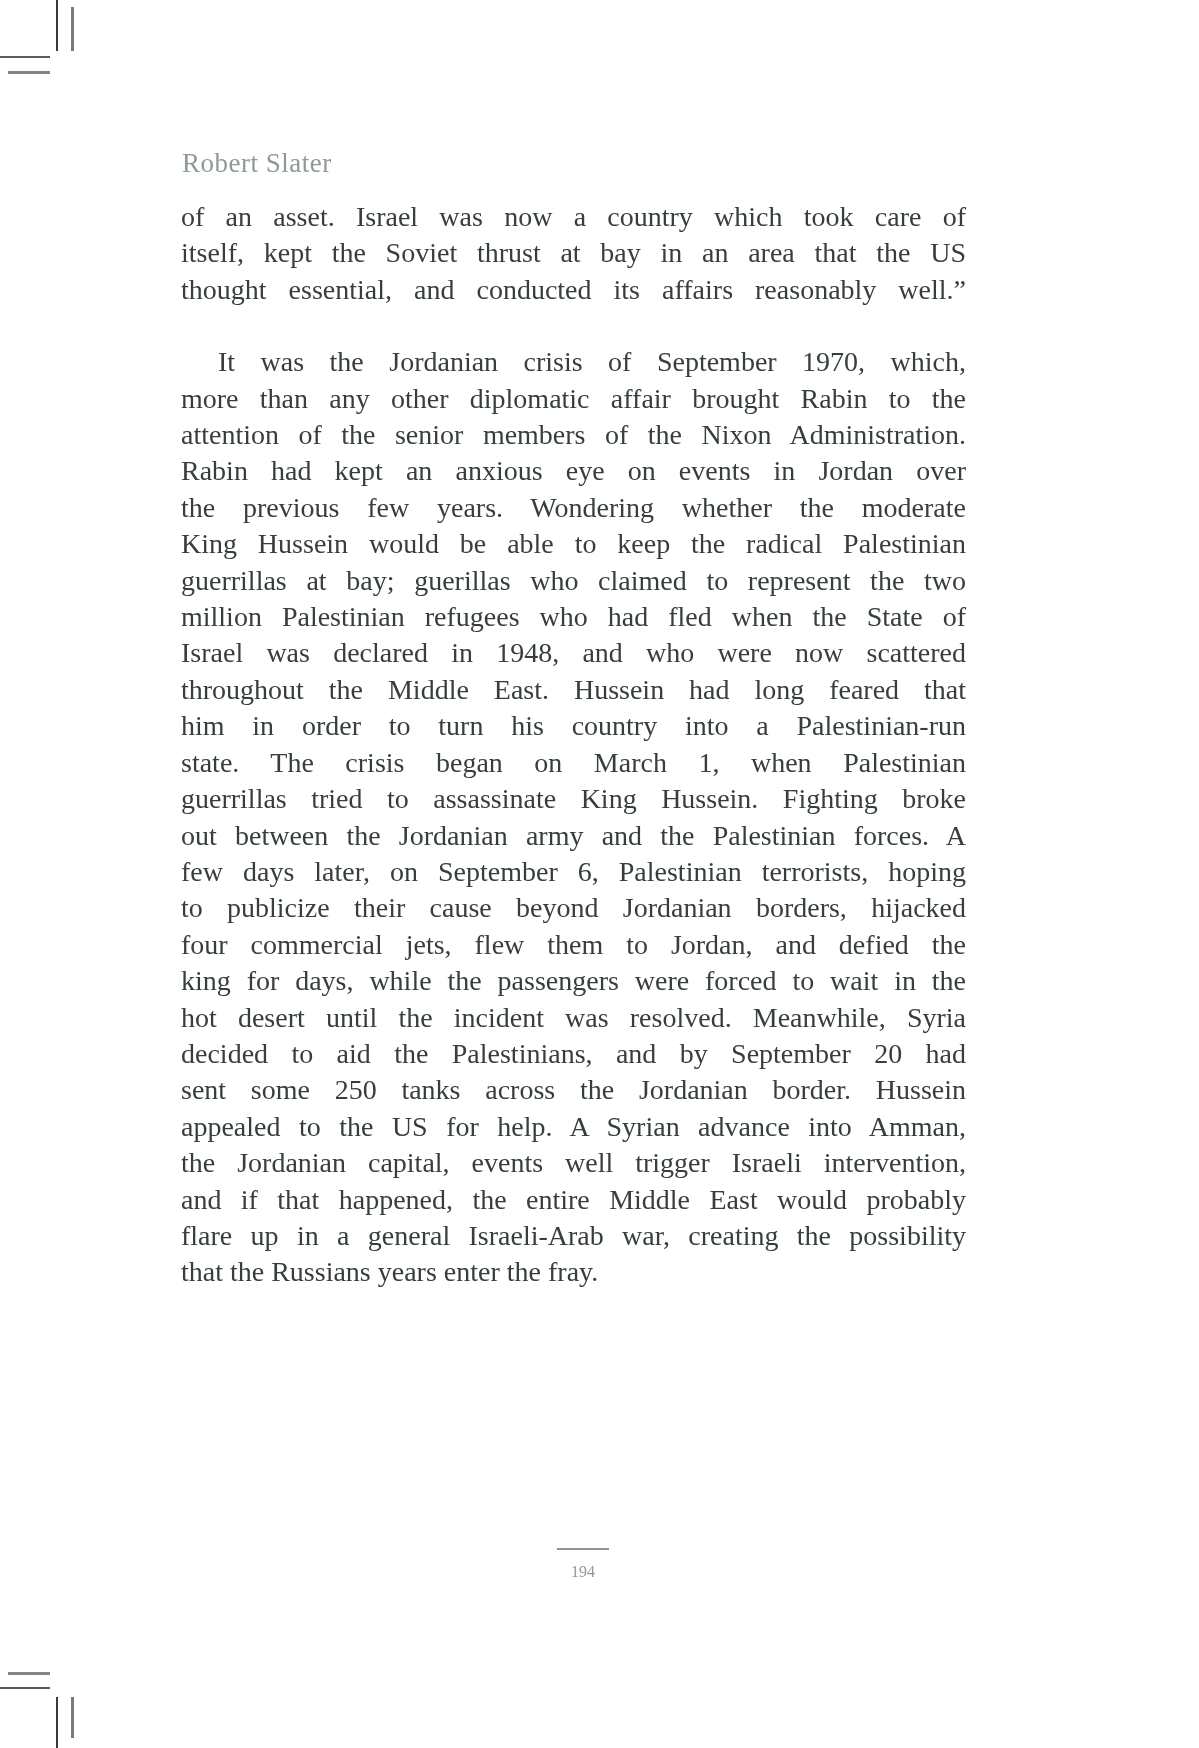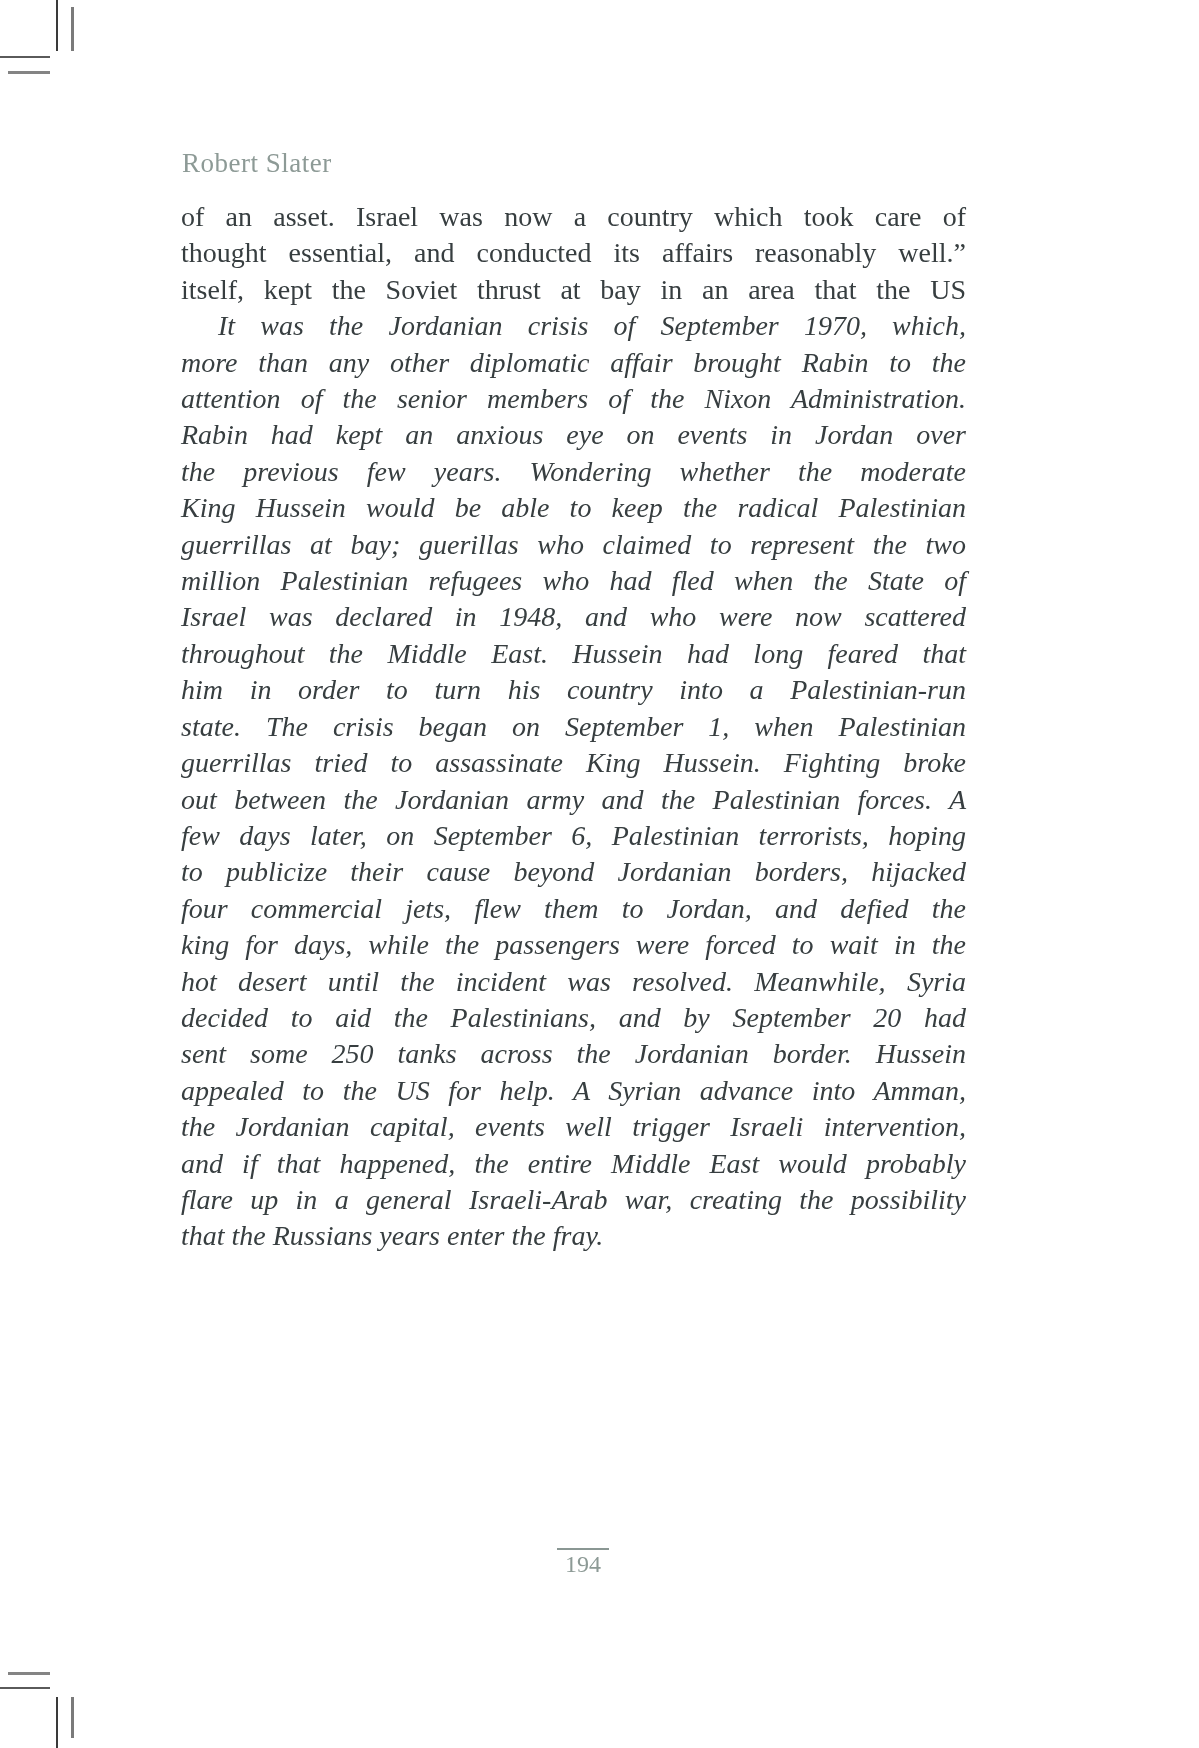--- a/index.html
+++ b/index.html
@@ -26,42 +26,42 @@
   .body-text{
     position:absolute;
     left:181px;
     top:199px;
     width:785px;
     font-size:28px;
     line-height:36.4px;
     color:#373e40;
   }
   .para{margin:0;padding:0;}
-  .para + .para{font-style:italic;}
+  .para + .para{margin-top:36px;}
   .line{display:block;text-align:justify;text-align-last:justify;}
   .line.last{text-align-last:left;}
   .para.indent-first .line:first-child{text-indent:37px;}
 
   
   .footer{
     position:absolute;
     left:531px;
     top:1548px;
     width:104px;
     text-align:center;
   }
   .footer-rule{
     width:52px;
     height:2px;
     margin:0 auto;
     background:#8a9793;
   }
   .page-number{
-    margin-top:1px;
-    font-size:24px;
+    margin-top:13px;
+    font-size:16px;
     color:#8d9a96;
   }
 
   
   .cm{position:absolute;}
   .cm-tl-v1{left:56px;top:0;width:2px;height:51px;background:#3a3a3a;}
   .cm-tl-v2{left:71px;top:7px;width:3px;height:44px;background:#7a7a7a;}
   .cm-tl-h1{left:0;top:56px;width:50px;height:2px;background:#5a5a5a;}
   .cm-tl-h2{left:8px;top:71px;width:42px;height:3px;background:#848484;}
 
@@ -103,36 +103,36 @@
   <div class="cm cm-br-h1"></div>
   <div class="cm cm-br-h2"></div>
   <div class="cm cm-br-v1"></div>
   <div class="cm cm-br-v2"></div>
 
   <div class="running-header">Robert Slater</div>
 
   <div class="body-text">
     <p class="para">
         <span class="line">of an asset. Israel was now a country which took care of</span>
+        <span class="line">itself, kept the Soviet thrust at bay in an area that the US</span>
         <span class="line">thought essential, and conducted its affairs reasonably well.”</span>
-        <span class="line">itself, kept the Soviet thrust at bay in an area that the US</span>
       </p>
     <p class="para indent-first">
         <span class="line">It was the Jordanian crisis of September 1970, which,</span>
         <span class="line">more than any other diplomatic affair brought Rabin to the</span>
         <span class="line">attention of the senior members of the Nixon Administration.</span>
         <span class="line">Rabin had kept an anxious eye on events in Jordan over</span>
         <span class="line">the previous few years. Wondering whether the moderate</span>
         <span class="line">King Hussein would be able to keep the radical Palestinian</span>
         <span class="line">guerrillas at bay; guerillas who claimed to represent the two</span>
         <span class="line">million Palestinian refugees who had fled when the State of</span>
         <span class="line">Israel was declared in 1948, and who were now scattered</span>
         <span class="line">throughout the Middle East. Hussein had long feared that</span>
         <span class="line">him in order to turn his country into a Palestinian-run</span>
-        <span class="line">state. The crisis began on September 1, when Palestinian</span>
+        <span class="line">state. The crisis began on March 1, when Palestinian</span>
         <span class="line">guerrillas tried to assassinate King Hussein. Fighting broke</span>
         <span class="line">out between the Jordanian army and the Palestinian forces. A</span>
         <span class="line">few days later, on September 6, Palestinian terrorists, hoping</span>
         <span class="line">to publicize their cause beyond Jordanian borders, hijacked</span>
         <span class="line">four commercial jets, flew them to Jordan, and defied the</span>
         <span class="line">king for days, while the passengers were forced to wait in the</span>
         <span class="line">hot desert until the incident was resolved. Meanwhile, Syria</span>
         <span class="line">decided to aid the Palestinians, and by September 20 had</span>
         <span class="line">sent some 250 tanks across the Jordanian border. Hussein</span>
         <span class="line">appealed to the US for help. A Syrian advance into Amman,</span>

